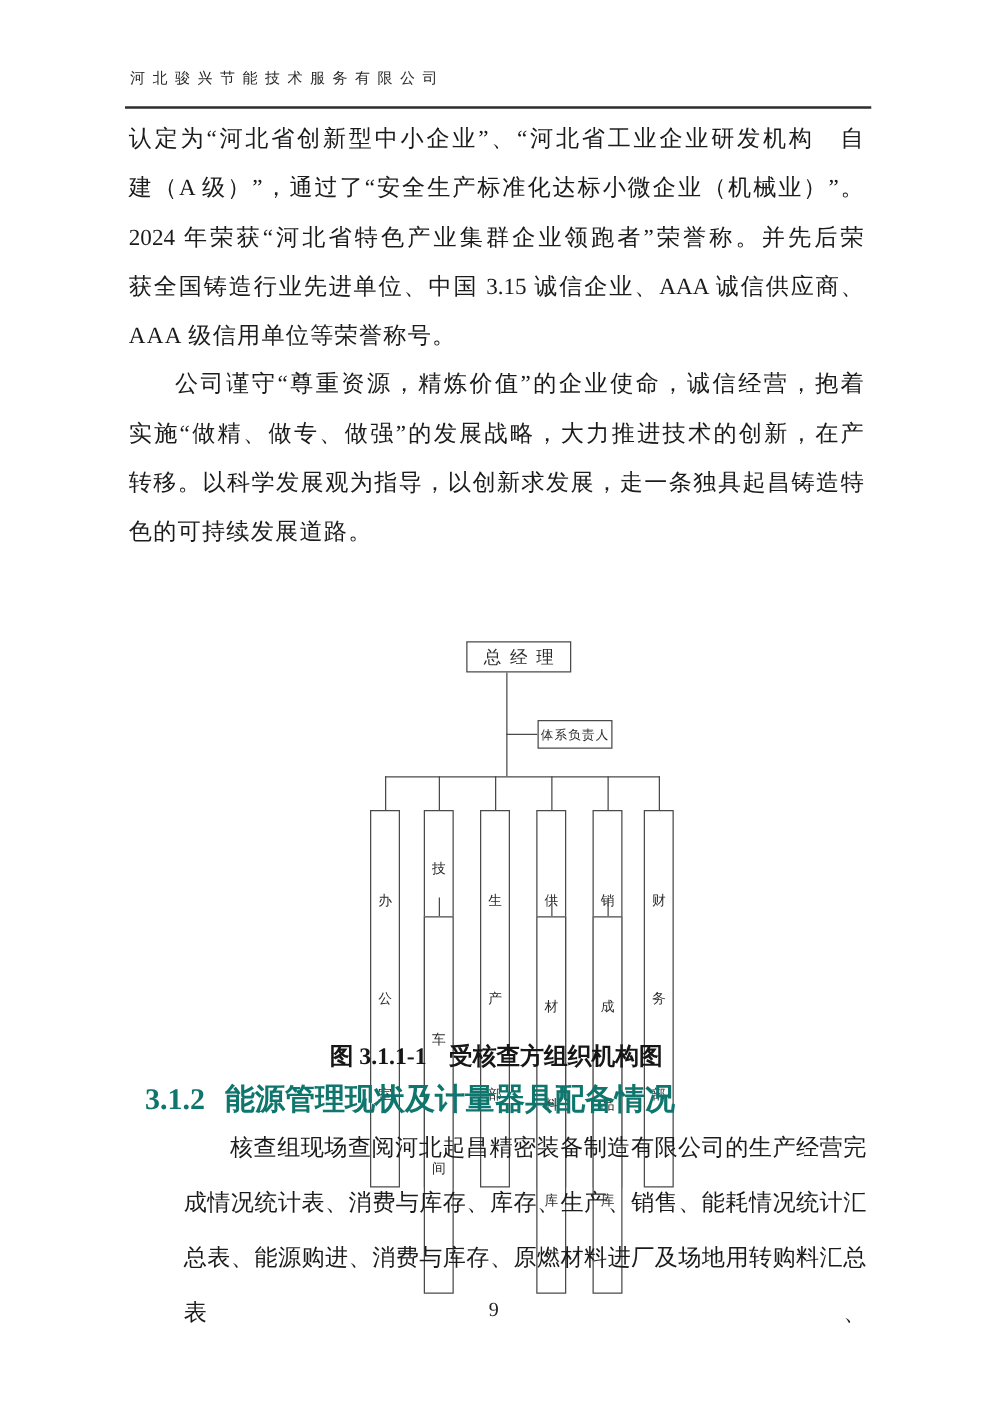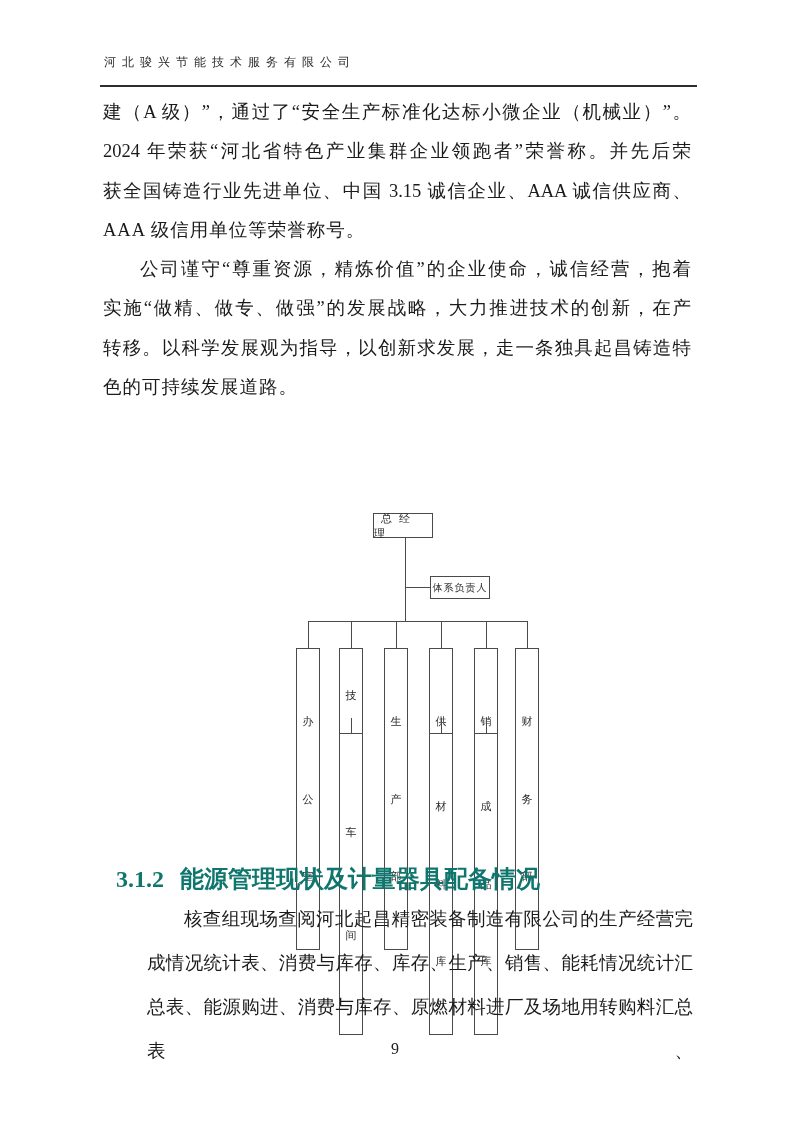--- a/index.html
+++ b/index.html
@@ -34,23 +34,23 @@
   .bl.ind{text-indent:2em;}
   
   .orgchart{
     position:absolute;left:270px;top:505px;width:290px;height:302px;
   }
   .ob{
     position:absolute;box-sizing:border-box;
     border:1px solid #4a4a4a;background:#fff;color:#2b2b2b;
   }
   .ob-root{
-    left:103px;top:8px;width:60px;height:25px;
+    left:103px;top:8px;width:84px;height:25px;
     display:flex;align-items:center;justify-content:center;
-    font-size:11px;letter-spacing:7px;text-indent:7px;
+    font-size:14px;letter-spacing:7px;text-indent:7px;
   }
   .ob-staff{
     left:160px;top:71px;width:60px;height:23px;
     display:flex;align-items:center;justify-content:center;
     font-size:10px;letter-spacing:1px;
   }
   .oline{position:absolute;background:#4a4a4a;}
   .vline-root{left:135px;top:33px;width:1px;height:83px;}
   .hconn-staff{left:135px;top:82px;width:25px;height:1px;}
   .hline-main{left:38px;top:116px;width:220px;height:1px;}
@@ -87,20 +87,21 @@
 </style>
 </head>
 <body>
 
 <div class="page">
 
   <div class="hdr-text">河北骏兴节能技术服务有限公司</div>
   <div class="hdr-rule"></div>
 
   <div class="block1">
+    <div class="bl j">认定为“河北省创新型中小企业”、“河北省工业企业研发机构　自</div>
     <div class="bl j">建（A 级）”，通过了“安全生产标准化达标小微企业（机械业）”。</div>
     <div class="bl j">2024 年荣获“河北省特色产业集群企业领跑者”荣誉称。并先后荣</div>
     <div class="bl j">获全国铸造行业先进单位、中国 3.15 诚信企业、AAA 诚信供应商、</div>
     <div class="bl e">AAA 级信用单位等荣誉称号。</div>
     <div class="bl j ind">公司谨守“尊重资源，精炼价值”的企业使命，诚信经营，抱着</div>
     <div class="bl j">实施“做精、做专、做强”的发展战略，大力推进技术的创新，在产</div>
     <div class="bl j">转移。以科学发展观为指导，以创新求发展，走一条独具起昌铸造特</div>
     <div class="bl e">色的可持续发展道路。</div>
   </div>
 
@@ -163,20 +164,23 @@
         <span>料</span>
         <span>库</span>
       </div>
     <div class="ob sub u4 vtext">
         <span>成</span>
         <span>品</span>
         <span>库</span>
       </div>
   </div>
 
+  <div class="fig-caption">
+    <span class="cap-label">图 3.1.1-1</span><span class="cap-title">受核查方组织机构图</span>
+  </div>
 
   <div class="sec-heading">
     <span class="sec-num">3.1.2</span><span class="sec-title">能源管理现状及计量器具配备情况</span>
   </div>
 
   <div class="block3">
     <div class="bl j ind">核查组现场查阅河北起昌精密装备制造有限公司的生产经营完</div>
     <div class="bl j">成情况统计表、消费与库存、库存、生产、销售、能耗情况统计汇</div>
     <div class="bl j">总表、能源购进、消费与库存、原燃材料进厂及场地用转购料汇总表、</div>
   </div>

